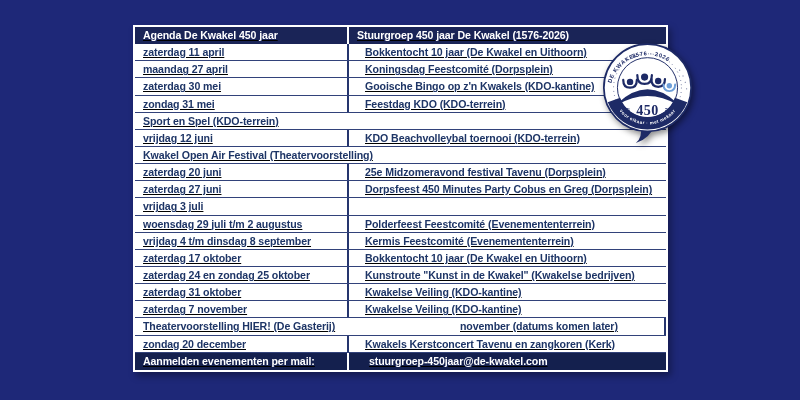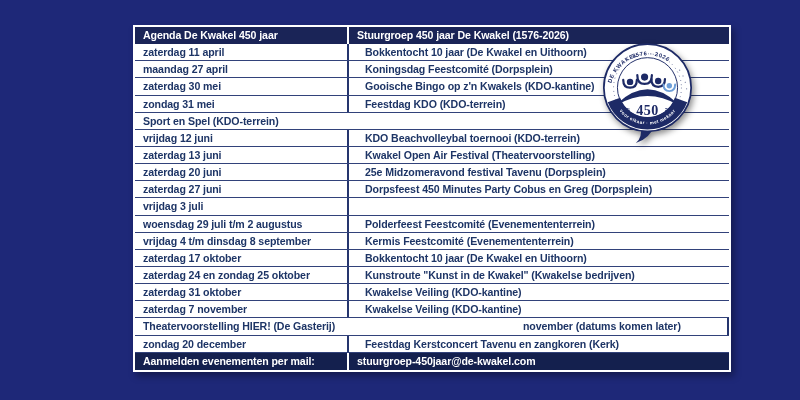--- a/index.html
+++ b/index.html
@@ -9,44 +9,45 @@
     background: #1e2878;
     font-family: "Liberation Sans", sans-serif;
     font-weight: 700;
   }
   .canvas { position: absolute; inset: 0; }
 
   
   .agenda-table {
     position: absolute;
     left: 133px; top: 25px;
-    width: 598px;
+    width: 535px;
     border: 2px solid #ffffff;
     background: #fef9c3;
     box-shadow: 3px 4px 7px rgba(0,0,0,0.35);
+    text-decoration: underline;
   }
   .row {
     display: flex;
     height: 17.15px;
     line-height: 17px;
     font-size: 10.6px;
     letter-spacing: -0.1px;
     white-space: nowrap;
   }
   .cell { overflow: hidden; padding-left: 8px; }
   .cell-date  { width: 214px; flex: 0 0 214px; }
   .cell-event { flex: 1; }
 
   .row.data { background: #ffffff; color: #1e3566; border-bottom: 1px solid #32427a; gap: 8px; }
   .row.data:last-of-type { border-bottom: 1px solid #32427a; }
   .row.data .cell-date { border-right: 2px solid #25356e; }
 
   .row.head, .row.foot { color: #ffffff; }
   .row.head { background: #1a2457; }
-  .row.foot { background: #14204e; }
+  .row.foot { background: #14204e; gap: 12px; }
   .row.head .cell-date, .row.foot .cell-date { border-right: 2px solid #ffffff; }
 
   
   .logo-badge {
     position: absolute;
     left: 599px; top: 39px;
     width: 97px; height: 113px;
     filter: drop-shadow(2px 3px 3px rgba(0,0,0,0.45));
     z-index: 5;
   }
@@ -86,21 +87,20 @@
     <div class="row data">
       <div class="cell cell-event">Sport en Spel (KDO-terrein)</div>
     </div>
 
     <div class="row data">
       <div class="cell cell-date">vrijdag 12 juni</div>
       <div class="cell cell-event">KDO Beachvolleybal toernooi (KDO-terrein)</div>
     </div>
 
     <div class="row data">
-      <div class="cell cell-date">zaterdag 13 juni</div>
       <div class="cell cell-event">Kwakel Open Air  Festival (Theatervoorstelling)</div>
     </div>
 
     <div class="row data">
       <div class="cell cell-date">zaterdag 20 juni</div>
       <div class="cell cell-event">25e Midzomeravond festival Tavenu (Dorpsplein)</div>
     </div>
 
     <div class="row data">
       <div class="cell cell-date">zaterdag 27 juni</div>
@@ -141,21 +141,21 @@
       <div class="cell cell-event">Kwakelse Veiling (KDO-kantine)</div>
     </div>
 
     <div class="row data">
       <div class="cell cell-event">Theatervoorstelling HIER! (De Gasterij)</div>
       <div class="cell cell-date">november (datums komen later)</div>
     </div>
 
     <div class="row data">
       <div class="cell cell-date">zondag 20 december</div>
-      <div class="cell cell-event">Feestdag Kerstconcert Tavenu en zangkoren (Kerk)</div>
+      <div class="cell cell-event">Kwakels Kerstconcert Tavenu en zangkoren (Kerk)</div>
     </div>
   <div class="row foot">
       <div class="cell cell-date">Aanmelden evenementen per mail:</div>
       <div class="cell cell-event">stuurgroep-450jaar@de-kwakel.com</div>
     </div>
   </div>
 
   <svg class="logo-badge" viewBox="0 0 100 116" xmlns="http://www.w3.org/2000/svg">
     <defs>
       <path id="arcTop" d="M 11.5,55 A 38.5 38.5 0 1 1 88.5,55" fill="none"></path>

